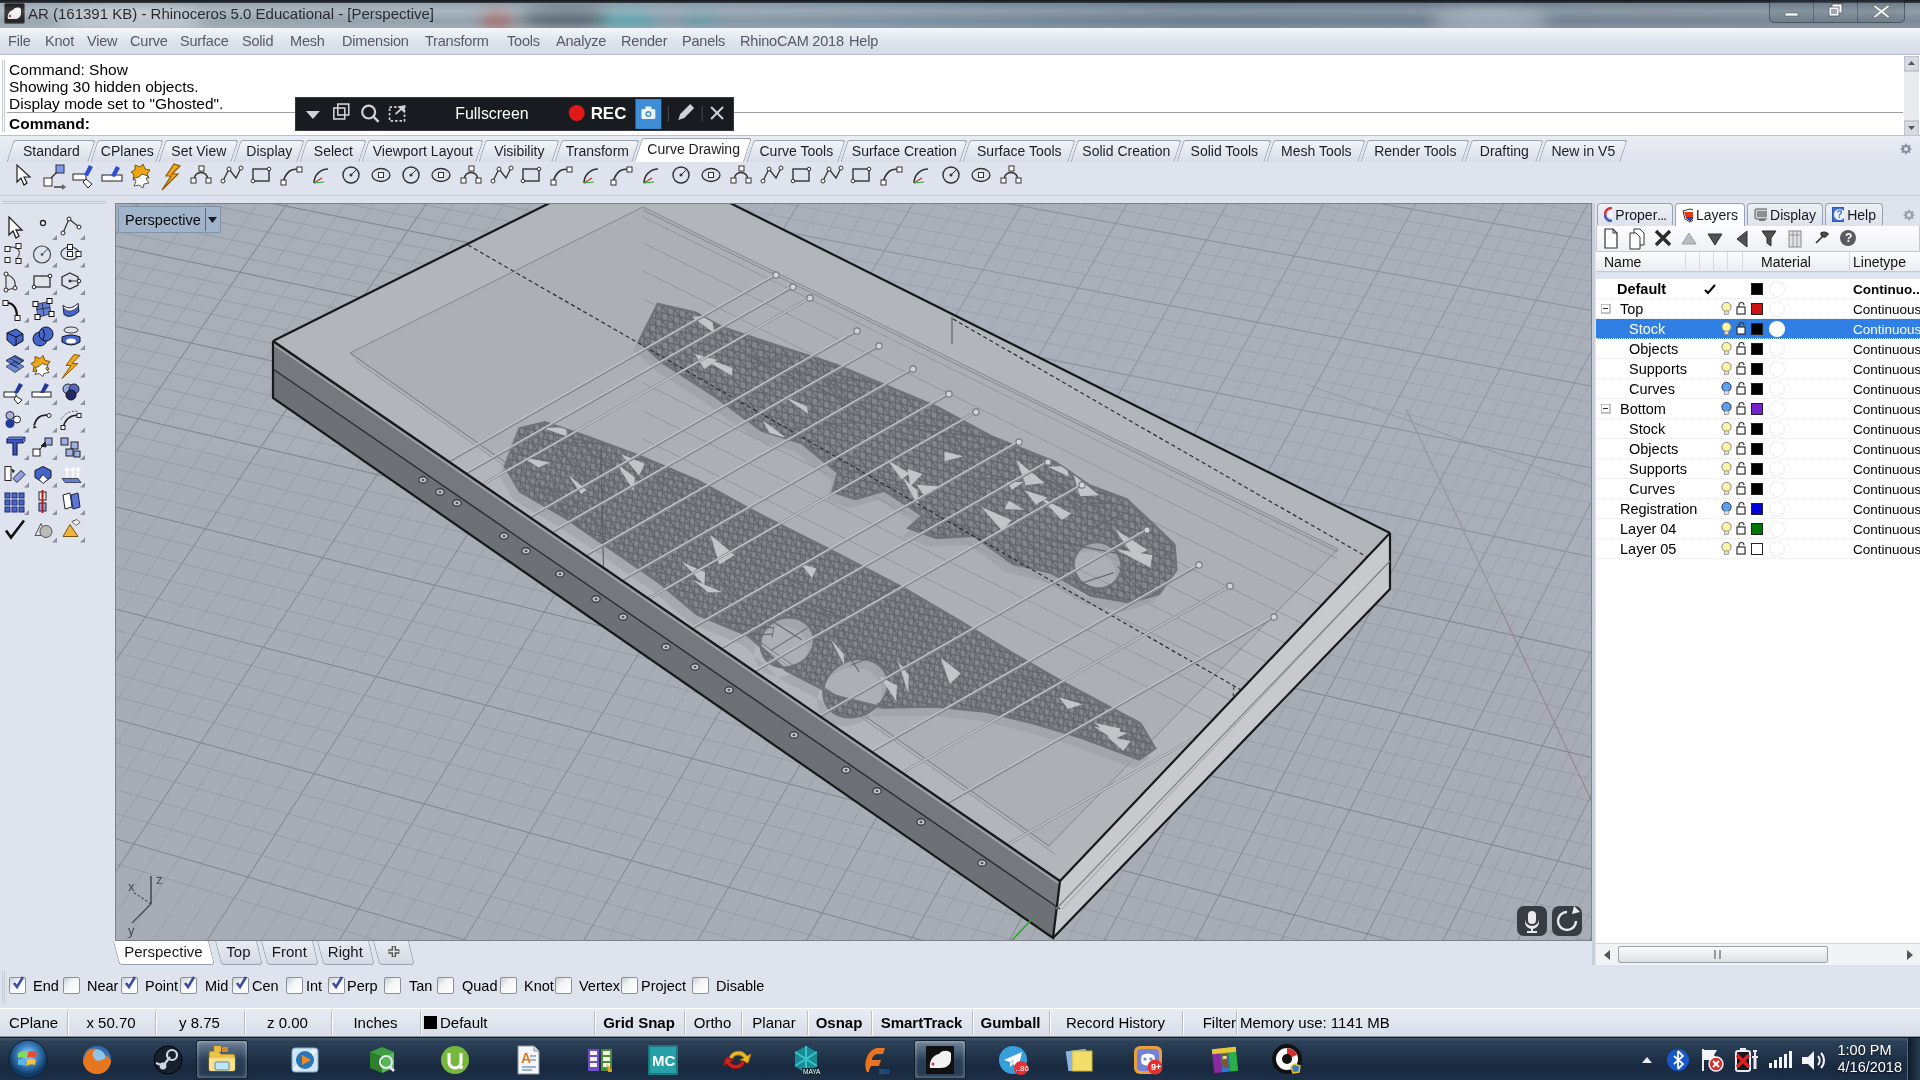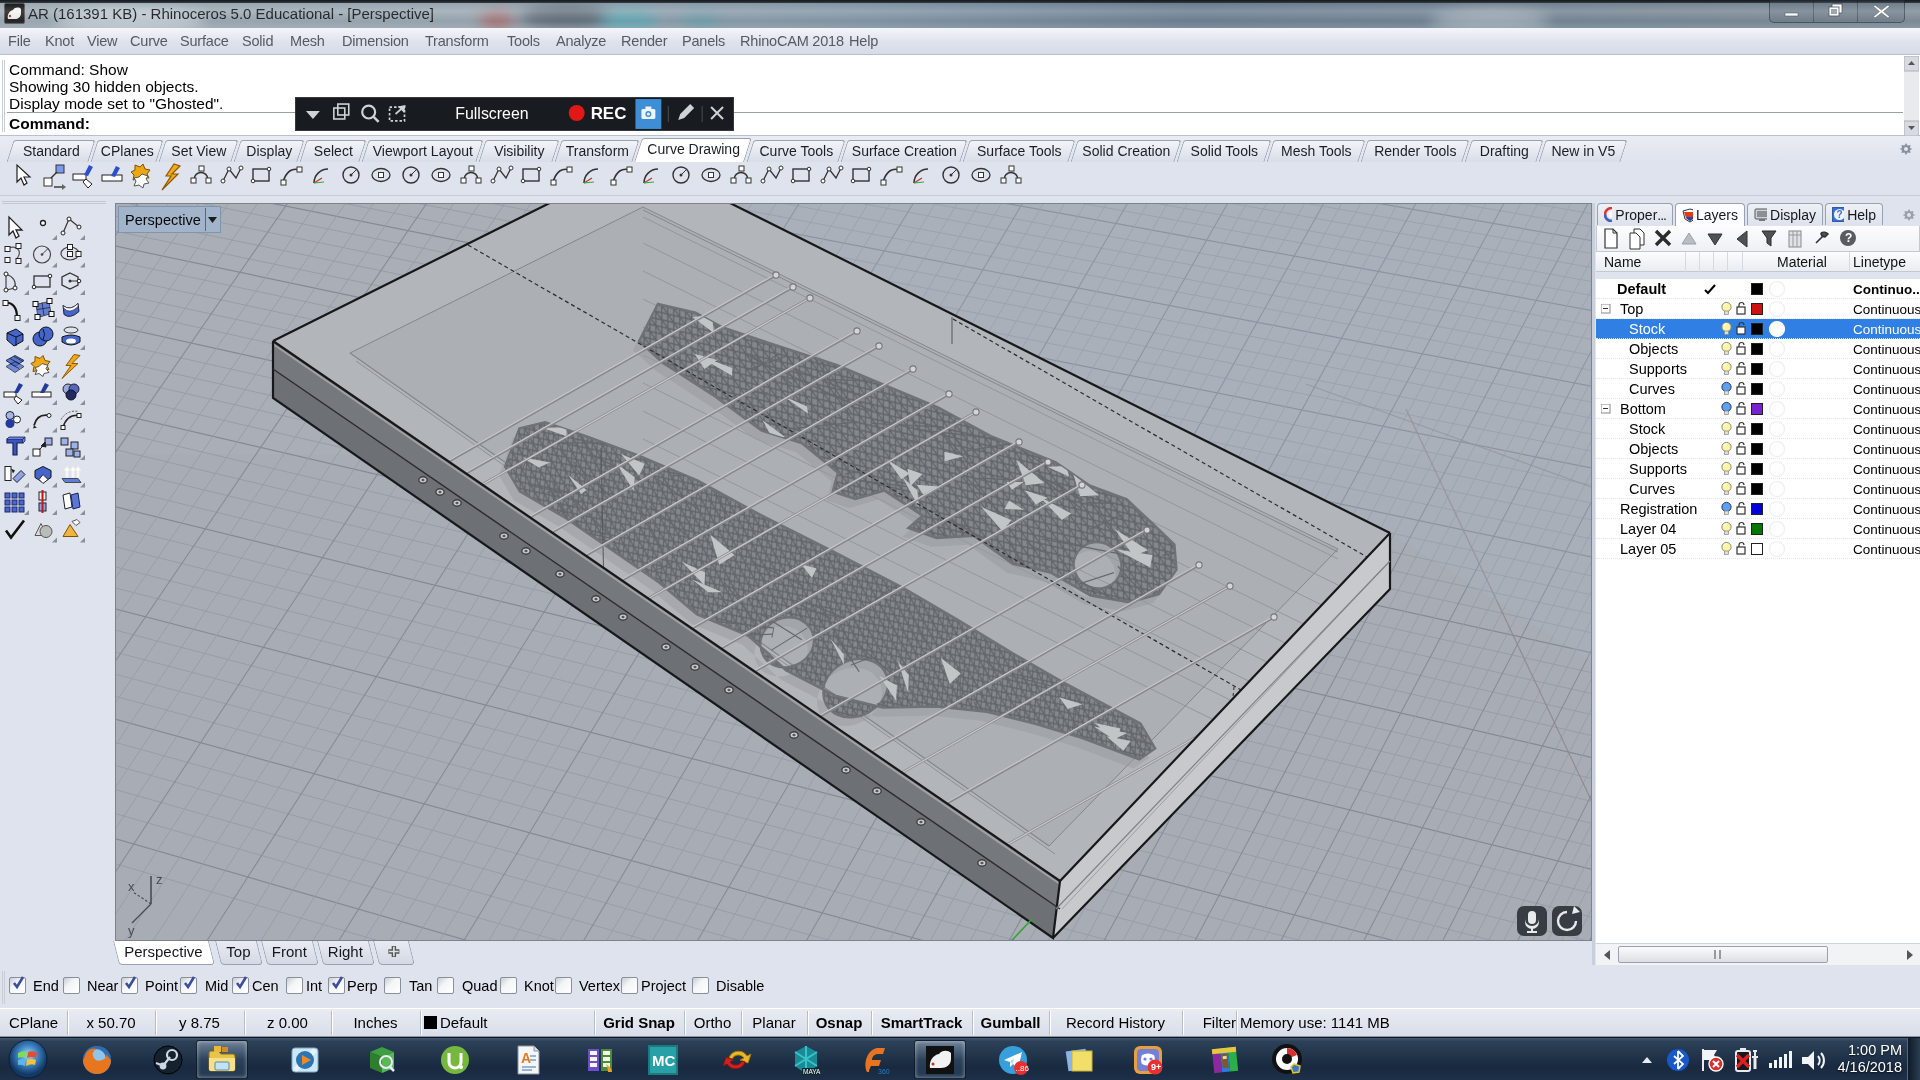--- a/index.html
+++ b/index.html
@@ -33,21 +33,21 @@
 .vtab.act{background:#fff;z-index:3}
 #osnap{left:0;top:967px;width:1920px;height:41px;background:#dfe3ee}
 .oscb{position:absolute;top:10px;width:17px;height:17px;background:linear-gradient(135deg,#c8ccd2,#f4f5f7 40%,#fff);border:1px solid #8a9099;border-radius:2px}
 .oslb{position:absolute;top:11px;font-size:14.5px;color:#000}
 #statusbar{left:0;top:1008px;width:1920px;height:29px;background:linear-gradient(180deg,#e8ebf2,#d9dee9);border-top:1px solid #fff;border-bottom:1px solid #8f96a3;font-size:15px;color:#000}
 #statusbar .sc{position:absolute;top:5px;white-space:nowrap}
 #statusbar .sep{position:absolute;top:2px;height:24px;width:1px;background:#b6bcc8;box-shadow:1px 0 0 #fff}
 #taskbar{left:0;top:1037px;width:1920px;height:43px;background:linear-gradient(180deg,#44586e 0%,#2c4158 8%,#203349 45%,#182940 70%,#1d3047 100%);border-top:1px solid #0c1622}
 .tbtn{position:absolute;top:2px;width:52px;height:39px;border-radius:3px;display:flex;align-items:center;justify-content:center}
 .tbtn.on{background:linear-gradient(180deg,rgba(190,210,230,.45),rgba(90,120,150,.25) 50%,rgba(60,90,120,.3));border:1px solid rgba(10,20,30,.8);box-shadow:inset 0 0 4px rgba(255,255,255,.5)}
-#clock{position:absolute;right:18px;top:4px;color:#fff;font-size:14.5px;text-align:right;line-height:17px;text-shadow:0 1px 2px rgba(0,0,0,.7)}
+#clock{position:absolute;right:18px;top:4px;color:#fff;font-size:14.5px;text-align:left;line-height:17px;text-shadow:0 1px 2px rgba(0,0,0,.7)}
 #showdesk{position:absolute;right:0;top:0;width:13px;height:43px;background:linear-gradient(90deg,#0e1a28,#2a3d52);border-left:1px solid #57677a}
 .rptab{position:absolute;top:0;height:22px;background:linear-gradient(180deg,#eef1f5,#dde2ec);border:1px solid #9aa1b0;border-bottom:none;border-radius:4px 4px 0 0;font-size:14px;color:#16181d;display:flex;align-items:center;padding:0 6px}
 .rptab.act{background:#fcfdfe;height:23px;z-index:2}
 </style></head><body>
 <div id="titlebar" class="abs">
 <div class="blob" style="left:55px;top:8px;width:150px;height:26px;background:rgba(235,240,245,.55)"></div>
 <div class="blob" style="left:480px;top:12px;width:34px;height:20px;background:rgba(190,60,50,.5)"></div>
 <div class="blob" style="left:520px;top:6px;width:90px;height:24px;background:rgba(40,50,60,.5)"></div>
 <div class="blob" style="left:598px;top:10px;width:60px;height:22px;background:rgba(60,175,185,.55)"></div>
 <div class="blob" style="left:680px;top:12px;width:40px;height:20px;background:rgba(70,160,170,.4)"></div>
@@ -1184,21 +1184,21 @@
 <g transform="translate(216,3)">
           <path d="M3,14 L10,7 M8,4 a5,4 0 0 1 7,1 l-3,3 a5,4 0 0 1 -4,-4" fill="#4e5257" stroke="#333" stroke-width="1.6"></path>
         </g>
 <g transform="translate(243,3)">
           <circle cx="8" cy="9" r="8" fill="#585c62"></circle>
           <text x="5" y="13" font-size="12" font-weight="bold" fill="#fff" font-family="Liberation Sans">?</text>
         </g>
 </svg></div>
 <div style="position:absolute;left:0;top:49px;width:324px;height:20px;background:linear-gradient(180deg,#fbfcfd,#e9ecf1);border-bottom:1px solid #c3c8d2;font-size:14px;color:#111">
 <span style="position:absolute;left:8px;top:2px">Name</span>
-      <span style="position:absolute;left:181px;top:2px">Material</span>
+      <span style="position:absolute;left:165px;top:2px">Material</span>
       <span style="position:absolute;left:257px;top:2px">Linetype</span>
 <div style="position:absolute;left:89px;top:0;width:1px;height:20px;background:#d5d9e0"></div>
 <div style="position:absolute;left:103px;top:0;width:1px;height:20px;background:#d5d9e0"></div>
 <div style="position:absolute;left:117px;top:0;width:1px;height:20px;background:#d5d9e0"></div>
 <div style="position:absolute;left:131px;top:0;width:1px;height:20px;background:#d5d9e0"></div>
 <div style="position:absolute;left:146px;top:0;width:1px;height:20px;background:#d5d9e0"></div>
 <div style="position:absolute;left:253px;top:0;width:1px;height:20px;background:#d5d9e0"></div>
 </div>
 <div style="position:absolute;left:0;top:76px;width:324px;height:664px;background:#fff">
 <div style="position:absolute;left:0;top:0px;width:324px;height:20px;font-size:14.5px;border-bottom:1px dotted #e4e6ea">

